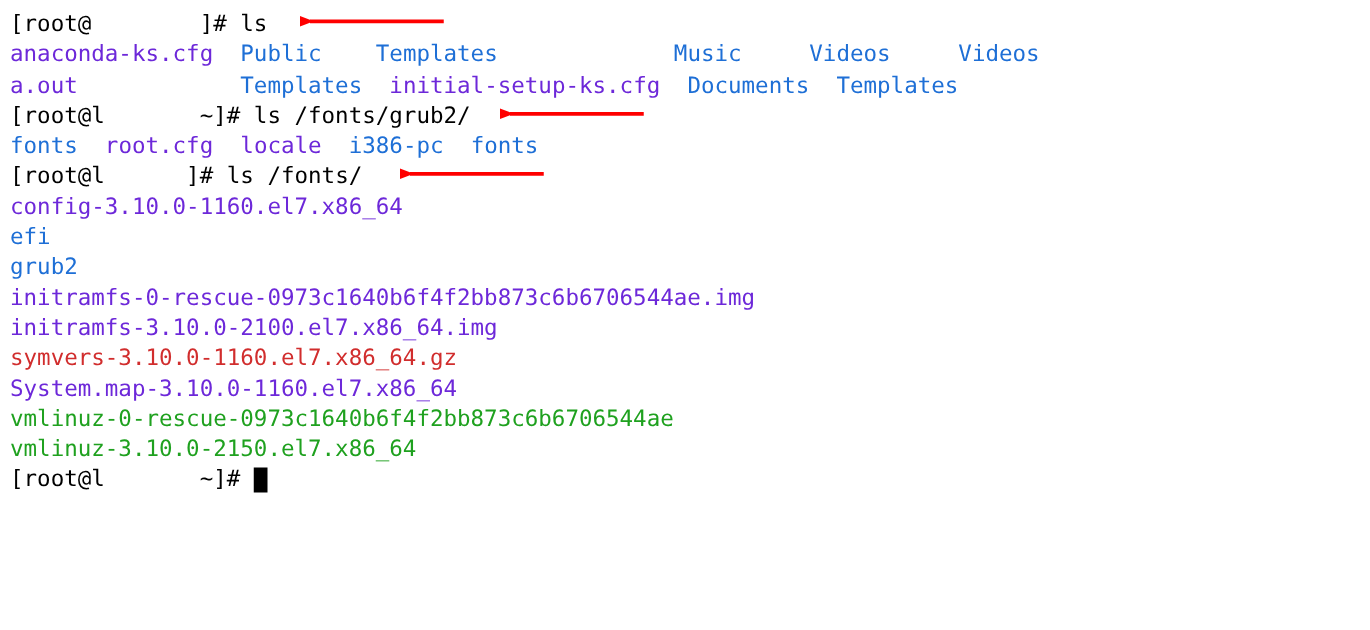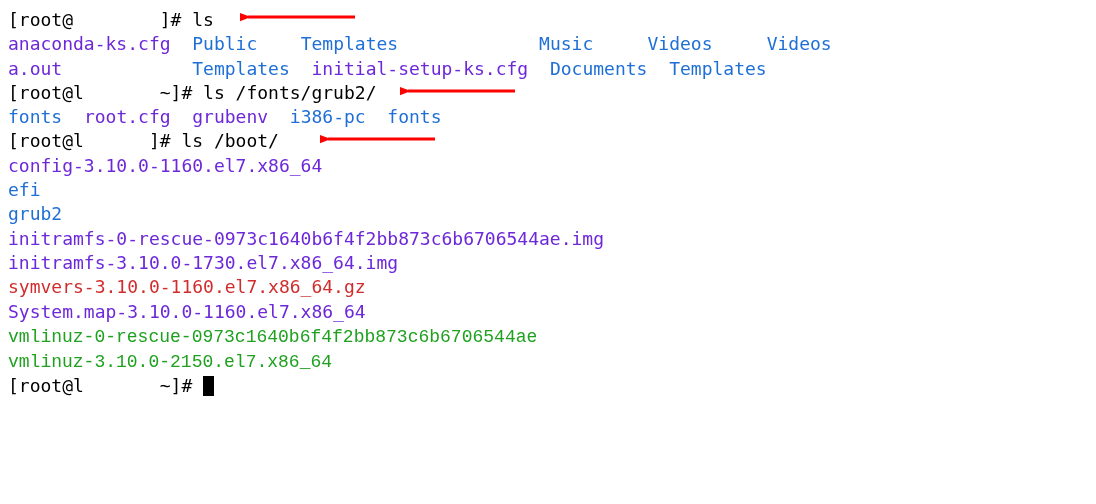--- a/index.html
+++ b/index.html
@@ -13,21 +13,21 @@
       position: relative;
       width: 1096px;
       height: 504px;
       box-sizing: border-box;
     }
     .line {
       white-space: pre;
     }
     .blue { color: #1e6fd6; }
     .red  { color: #d12d2d; }
-    .green{ color: #1fa11f; font-family: Liberation Mono, monospace; }
+    .green{ color: #1fa11f; }
     .black{ color: #6d28d9; }
     .cursor {
       display: inline-block;
       width: 11px;
       height: 20px;
       background: #000;
       vertical-align: text-bottom;
     }
     .arrow {
       position: absolute;
@@ -38,29 +38,29 @@
 <body>
 
 <div class="line"><span>[root@</span><span>        </span><span>]# </span><span>ls</span></div>
 
 <div class="line"><span class="black">anaconda-ks.cfg</span><span>  </span><span class="blue">Public</span><span>    </span><span class="blue">Templates</span><span>             </span><span class="blue">Music</span><span>     </span><span class="blue">Videos</span><span>     </span><span class="blue">Videos</span></div>
 
 <div class="line"><span class="black">a.out</span><span>            </span><span class="blue">Templates</span><span>  </span><span class="black">initial-setup-ks.cfg</span><span>  </span><span class="blue">Documents</span><span>  </span><span class="blue">Templates</span></div>
 
 <div class="line"><span>[root@l</span><span>       </span><span>~]# </span><span>ls /fonts/grub2/</span></div>
 
-<div class="line"><span class="blue">fonts</span><span>  </span><span class="black">root.cfg</span><span>  </span><span class="black">grubenv</span><span>  </span><span class="blue">i386-pc</span><span>  </span><span class="blue">fonts</span></div>
+<div class="line"><span class="blue">fonts</span><span>  </span><span class="black">root.cfg</span><span>  </span><span class="black">locale</span><span>  </span><span class="blue">i386-pc</span><span>  </span><span class="blue">fonts</span></div>
 
-<div class="line"><span>[root@l</span><span>      </span><span>]# </span><span>ls /boot/</span></div>
+<div class="line"><span>[root@l</span><span>      </span><span>]# </span><span>ls /fonts/</span></div>
 
 <div class="line"><span class="black">config-3.10.0-1160.el7.x86_64</span></div>
 <div class="line"><span class="blue">efi</span></div>
 <div class="line"><span class="blue">grub2</span></div>
 <div class="line"><span class="black">initramfs-0-rescue-0973c1640b6f4f2bb873c6b6706544ae.img</span></div>
-<div class="line"><span class="black">initramfs-3.10.0-1730.el7.x86_64.img</span></div>
+<div class="line"><span class="black">initramfs-3.10.0-2100.el7.x86_64.img</span></div>
 <div class="line"><span class="red">symvers-3.10.0-1160.el7.x86_64.gz</span></div>
 <div class="line"><span class="black">System.map-3.10.0-1160.el7.x86_64</span></div>
 <div class="line"><span class="green">vmlinuz-0-rescue-0973c1640b6f4f2bb873c6b6706544ae</span></div>
 <div class="line"><span class="green">vmlinuz-3.10.0-2150.el7.x86_64</span></div>
 
 <div class="line"><span>[root@l</span><span>      </span><span> ~]# </span><span class="cursor"></span></div>
 
 <svg class="arrow" style="left:240px; top:6px;" width="120" height="22">
   <defs>
       <marker id="ah1" markerWidth="10" markerHeight="10" refX="1" refY="3" orient="auto">

